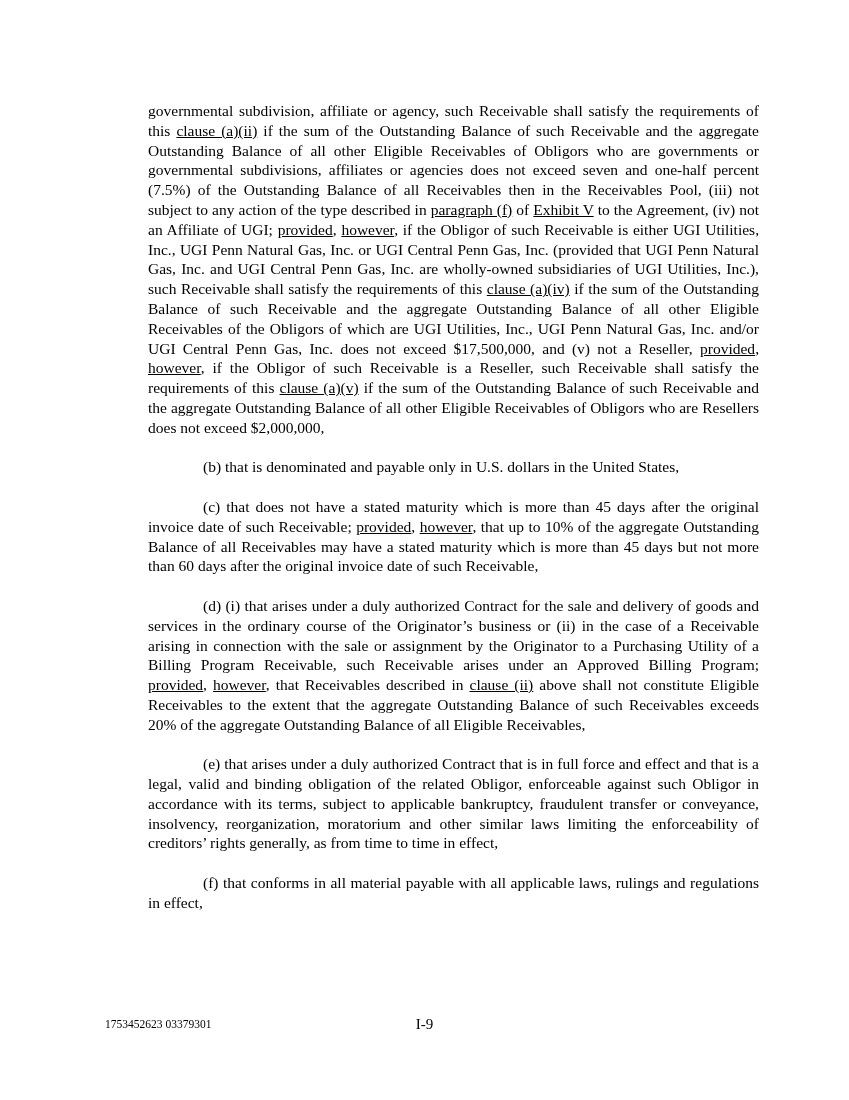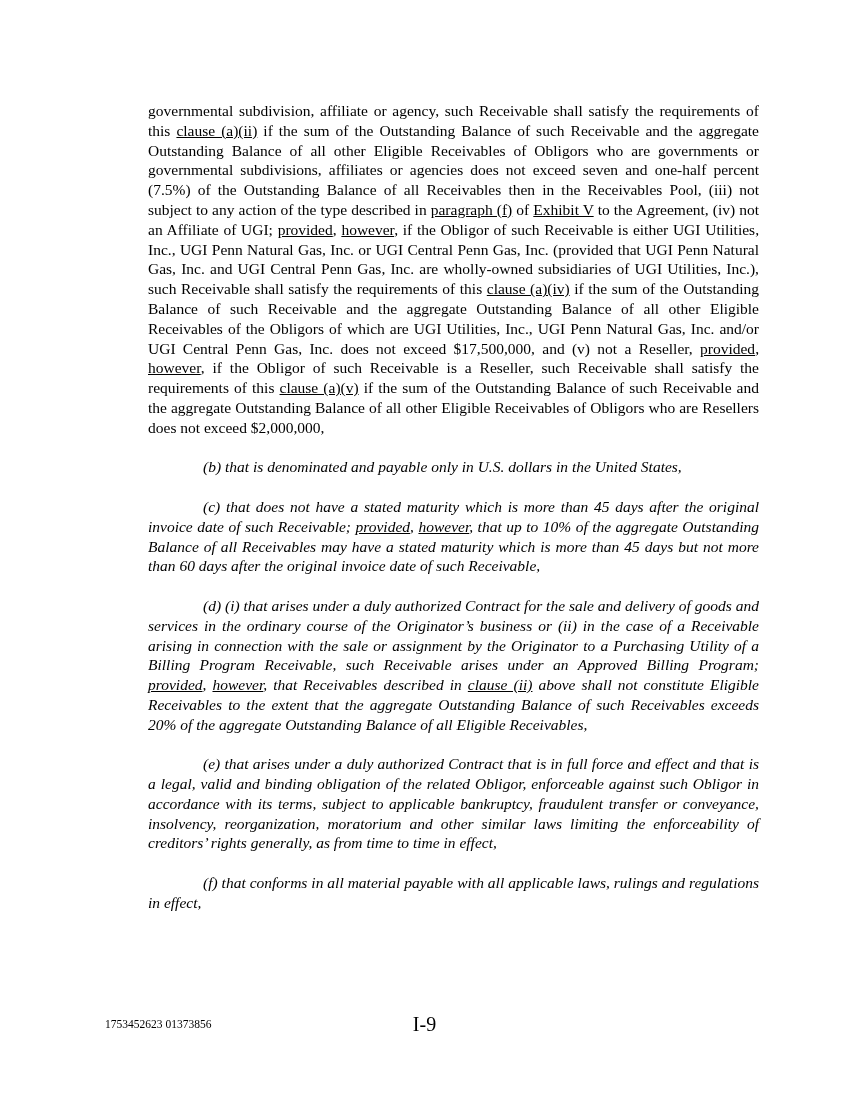--- a/index.html
+++ b/index.html
@@ -22,49 +22,48 @@
     width: 611px;
     font-size: 15.5px;
     line-height: 19.8px;
     text-align: justify;
   }
   .para {
     margin: 0 0 19.8px 0;
   }
   .para.indent {
     text-indent: 55px;
-    font-style: italic;
   }
   .u {
     text-decoration: underline;
   }
   .footer-id {
     position: absolute;
     left: 105px;
     top: 1017px;
     font-size: 11.5px;
     line-height: 14px;
   }
   .footer-page {
     position: absolute;
     left: 0;
     top: 1015px;
     width: 849px;
     text-align: center;
-    font-size: 20px;
+    font-size: 15px;
     line-height: 19px;
   }
 </style>
 </head>
 <body>
 
 <div class="page">
   <div class="doc-body">
       <p class="para">governmental subdivision, affiliate or agency, such Receivable shall satisfy the requirements of this <span class="u">clause (a)(ii)</span> if the sum of the Outstanding Balance of such Receivable and the aggregate Outstanding Balance of all other Eligible Receivables of Obligors who are governments or governmental subdivisions, affiliates or agencies does not exceed seven and one-half percent (7.5%) of the Outstanding Balance of all Receivables then in the Receivables Pool, (iii) not subject to any action of the type described in <span class="u">paragraph (f)</span> of <span class="u">Exhibit V</span> to the Agreement, (iv) not an Affiliate of UGI; <span class="u">provided</span>, <span class="u">however</span>, if the Obligor of such Receivable is either UGI Utilities, Inc., UGI Penn Natural Gas, Inc. or UGI Central Penn Gas, Inc. (provided that UGI Penn Natural Gas, Inc. and UGI Central Penn Gas, Inc. are wholly-owned subsidiaries of UGI Utilities, Inc.), such Receivable shall satisfy the requirements of this <span class="u">clause (a)(iv)</span> if the sum of the Outstanding Balance of such Receivable and the aggregate Outstanding Balance of all other Eligible Receivables of the Obligors of which are UGI Utilities, Inc., UGI Penn Natural Gas, Inc. and/or UGI Central Penn Gas, Inc. does not exceed $17,500,000, and (v) not a Reseller, <span class="u">provided</span>, <span class="u">however</span>, if the Obligor of such Receivable is a Reseller, such Receivable shall satisfy the requirements of this <span class="u">clause (a)(v)</span> if the sum of the Outstanding Balance of such Receivable and the aggregate Outstanding Balance of all other Eligible Receivables of Obligors who are Resellers does not exceed $2,000,000,</p>
       <p class="para indent">(b) that is denominated and payable only in U.S. dollars in the United States,</p>
       <p class="para indent">(c) that does not have a stated maturity which is more than 45 days after the original invoice date of such Receivable; <span class="u">provided</span>, <span class="u">however</span>, that up to 10% of the aggregate Outstanding Balance of all Receivables may have a stated maturity which is more than 45 days but not more than 60 days after the original invoice date of such Receivable,</p>
       <p class="para indent">(d) (i) that arises under a duly authorized Contract for the sale and delivery of goods and services in the ordinary course of the Originator’s business or (ii) in the case of a Receivable arising in connection with the sale or assignment by the Originator to a Purchasing Utility of a Billing Program Receivable, such Receivable arises under an Approved Billing Program; <span class="u">provided</span>, <span class="u">however</span>, that Receivables described in <span class="u">clause (ii)</span> above shall not constitute Eligible Receivables to the extent that the aggregate Outstanding Balance of such Receivables exceeds 20% of the aggregate Outstanding Balance of all Eligible Receivables,</p>
       <p class="para indent">(e) that arises under a duly authorized Contract that is in full force and effect and that is a legal, valid and binding obligation of the related Obligor, enforceable against such Obligor in accordance with its terms, subject to applicable bankruptcy, fraudulent transfer or conveyance, insolvency, reorganization, moratorium and other similar laws limiting the enforceability of creditors’ rights generally, as from time to time in effect,</p>
       <p class="para indent">(f) that conforms in all material payable with all applicable laws, rulings and regulations in effect,</p>
     </div>
-  <span class="footer-id">1753452623 01373856</span>
+  <span class="footer-id">1753452623 03379301</span>
   <span class="footer-page">I-9</span>
 </div>
 
 </body></html>

